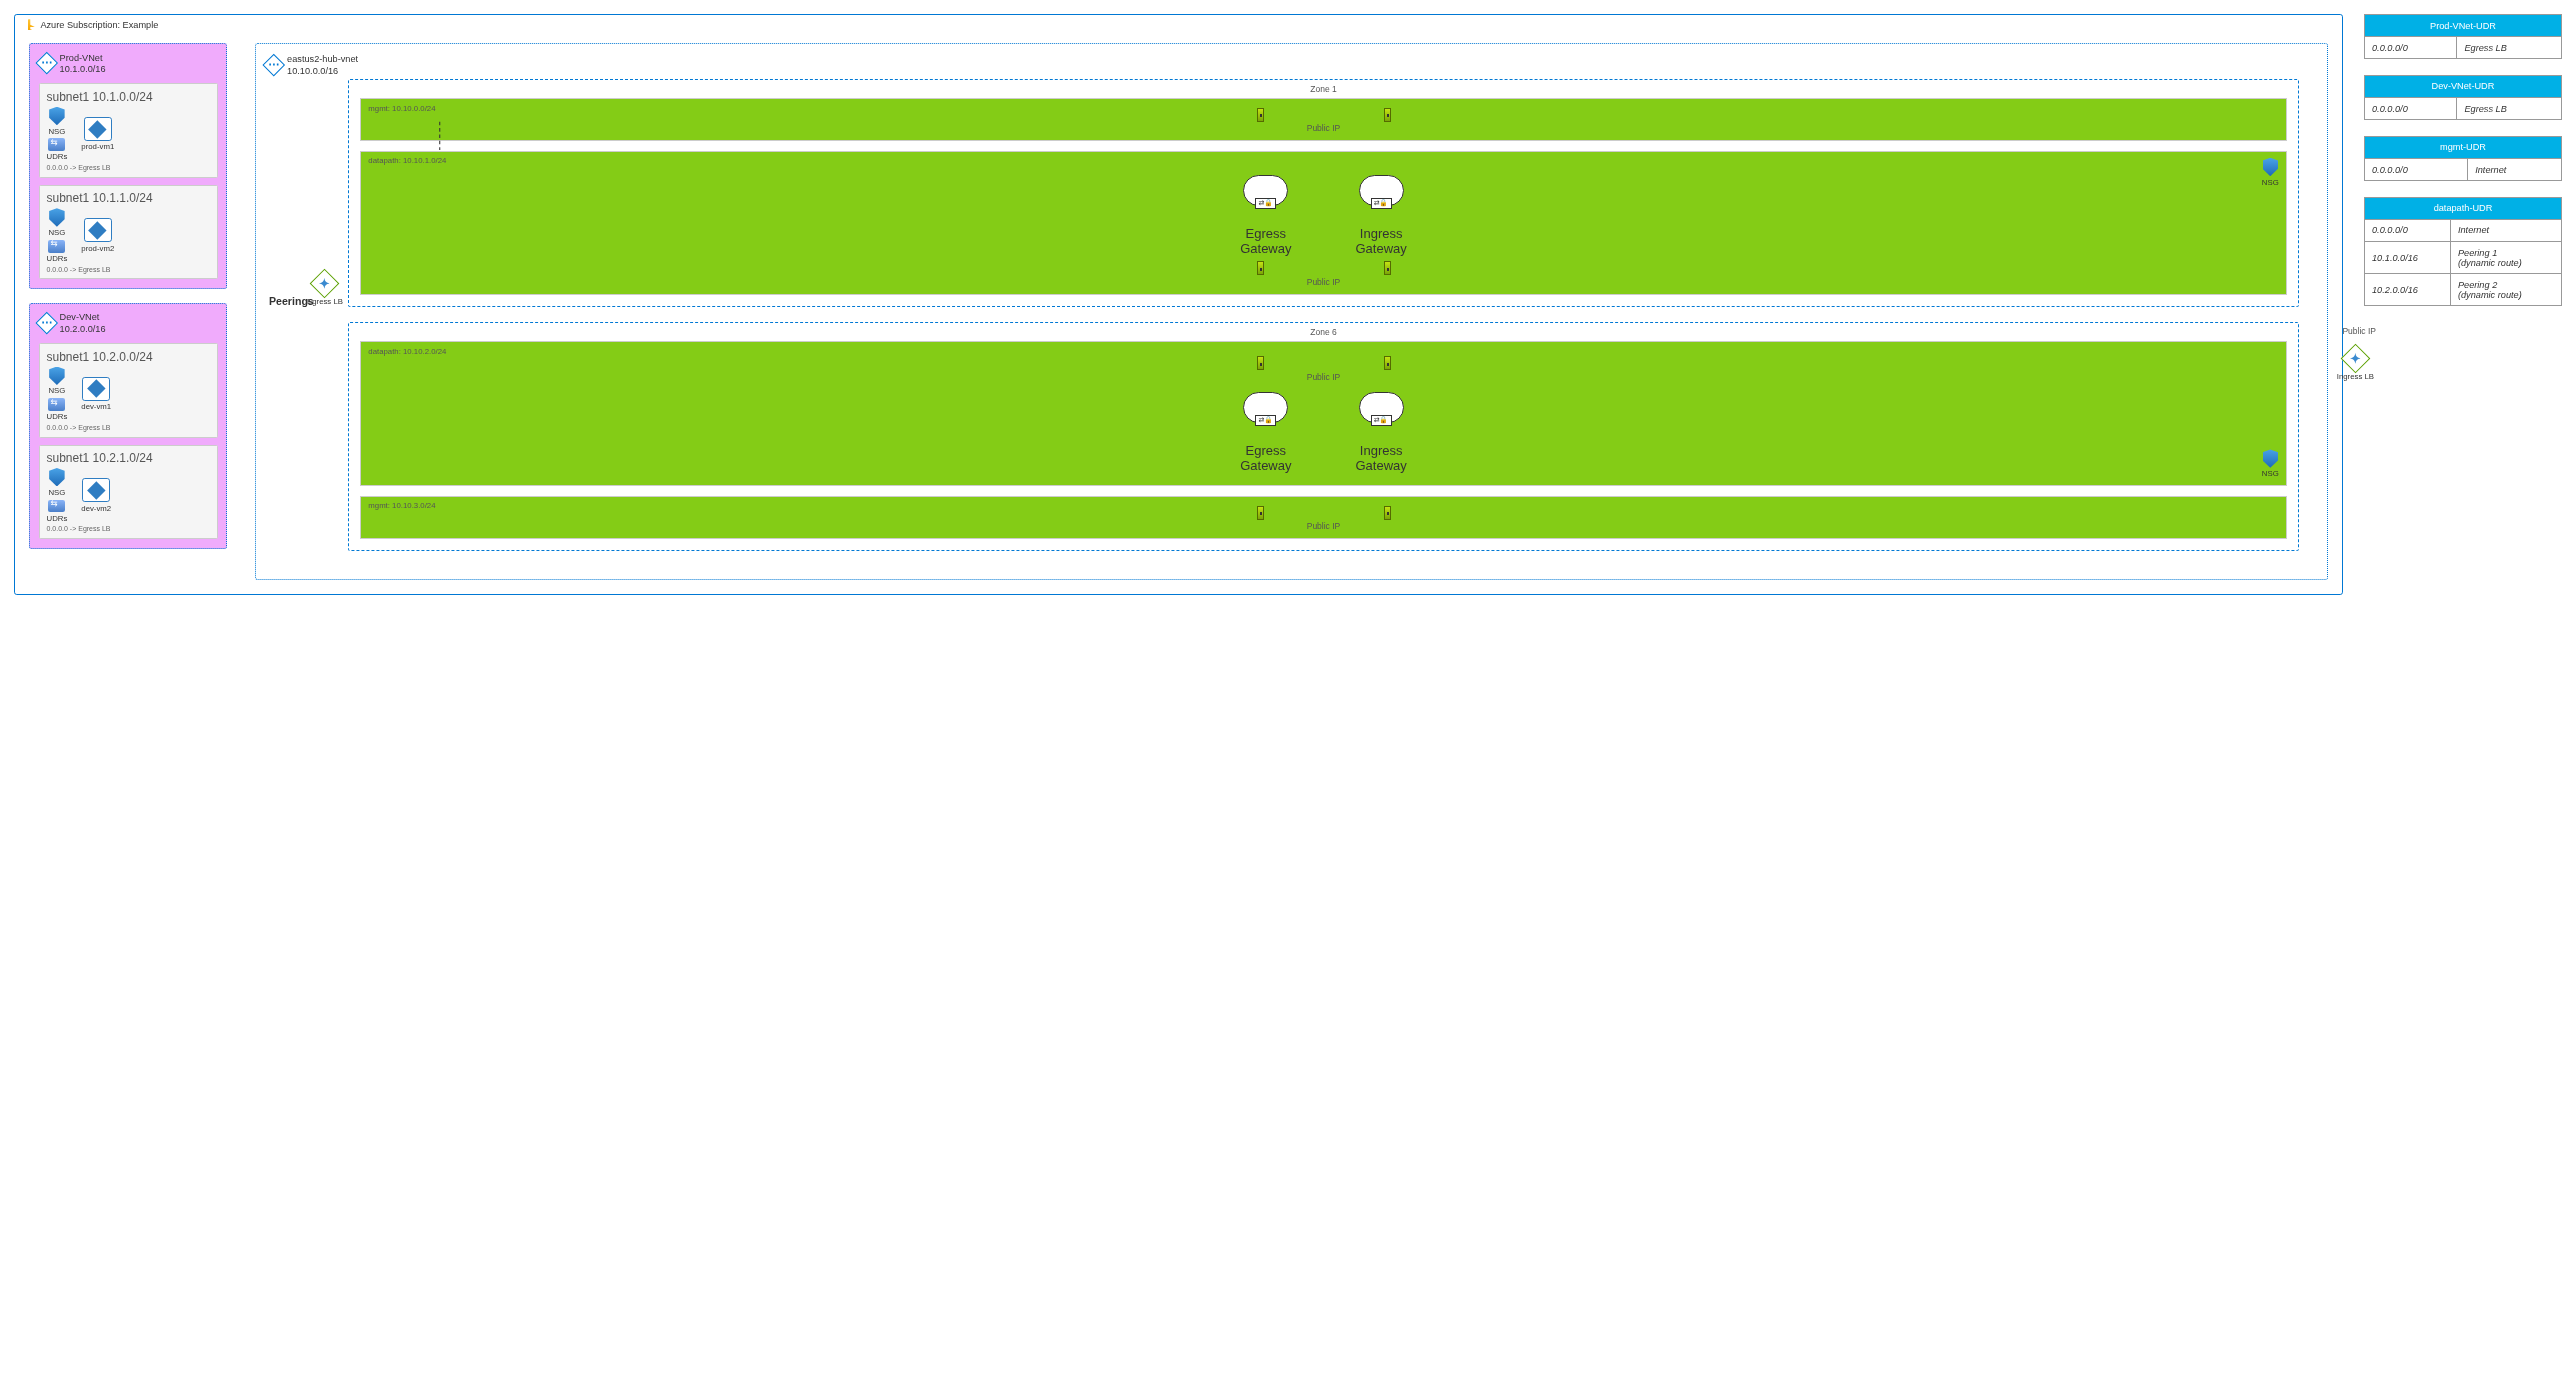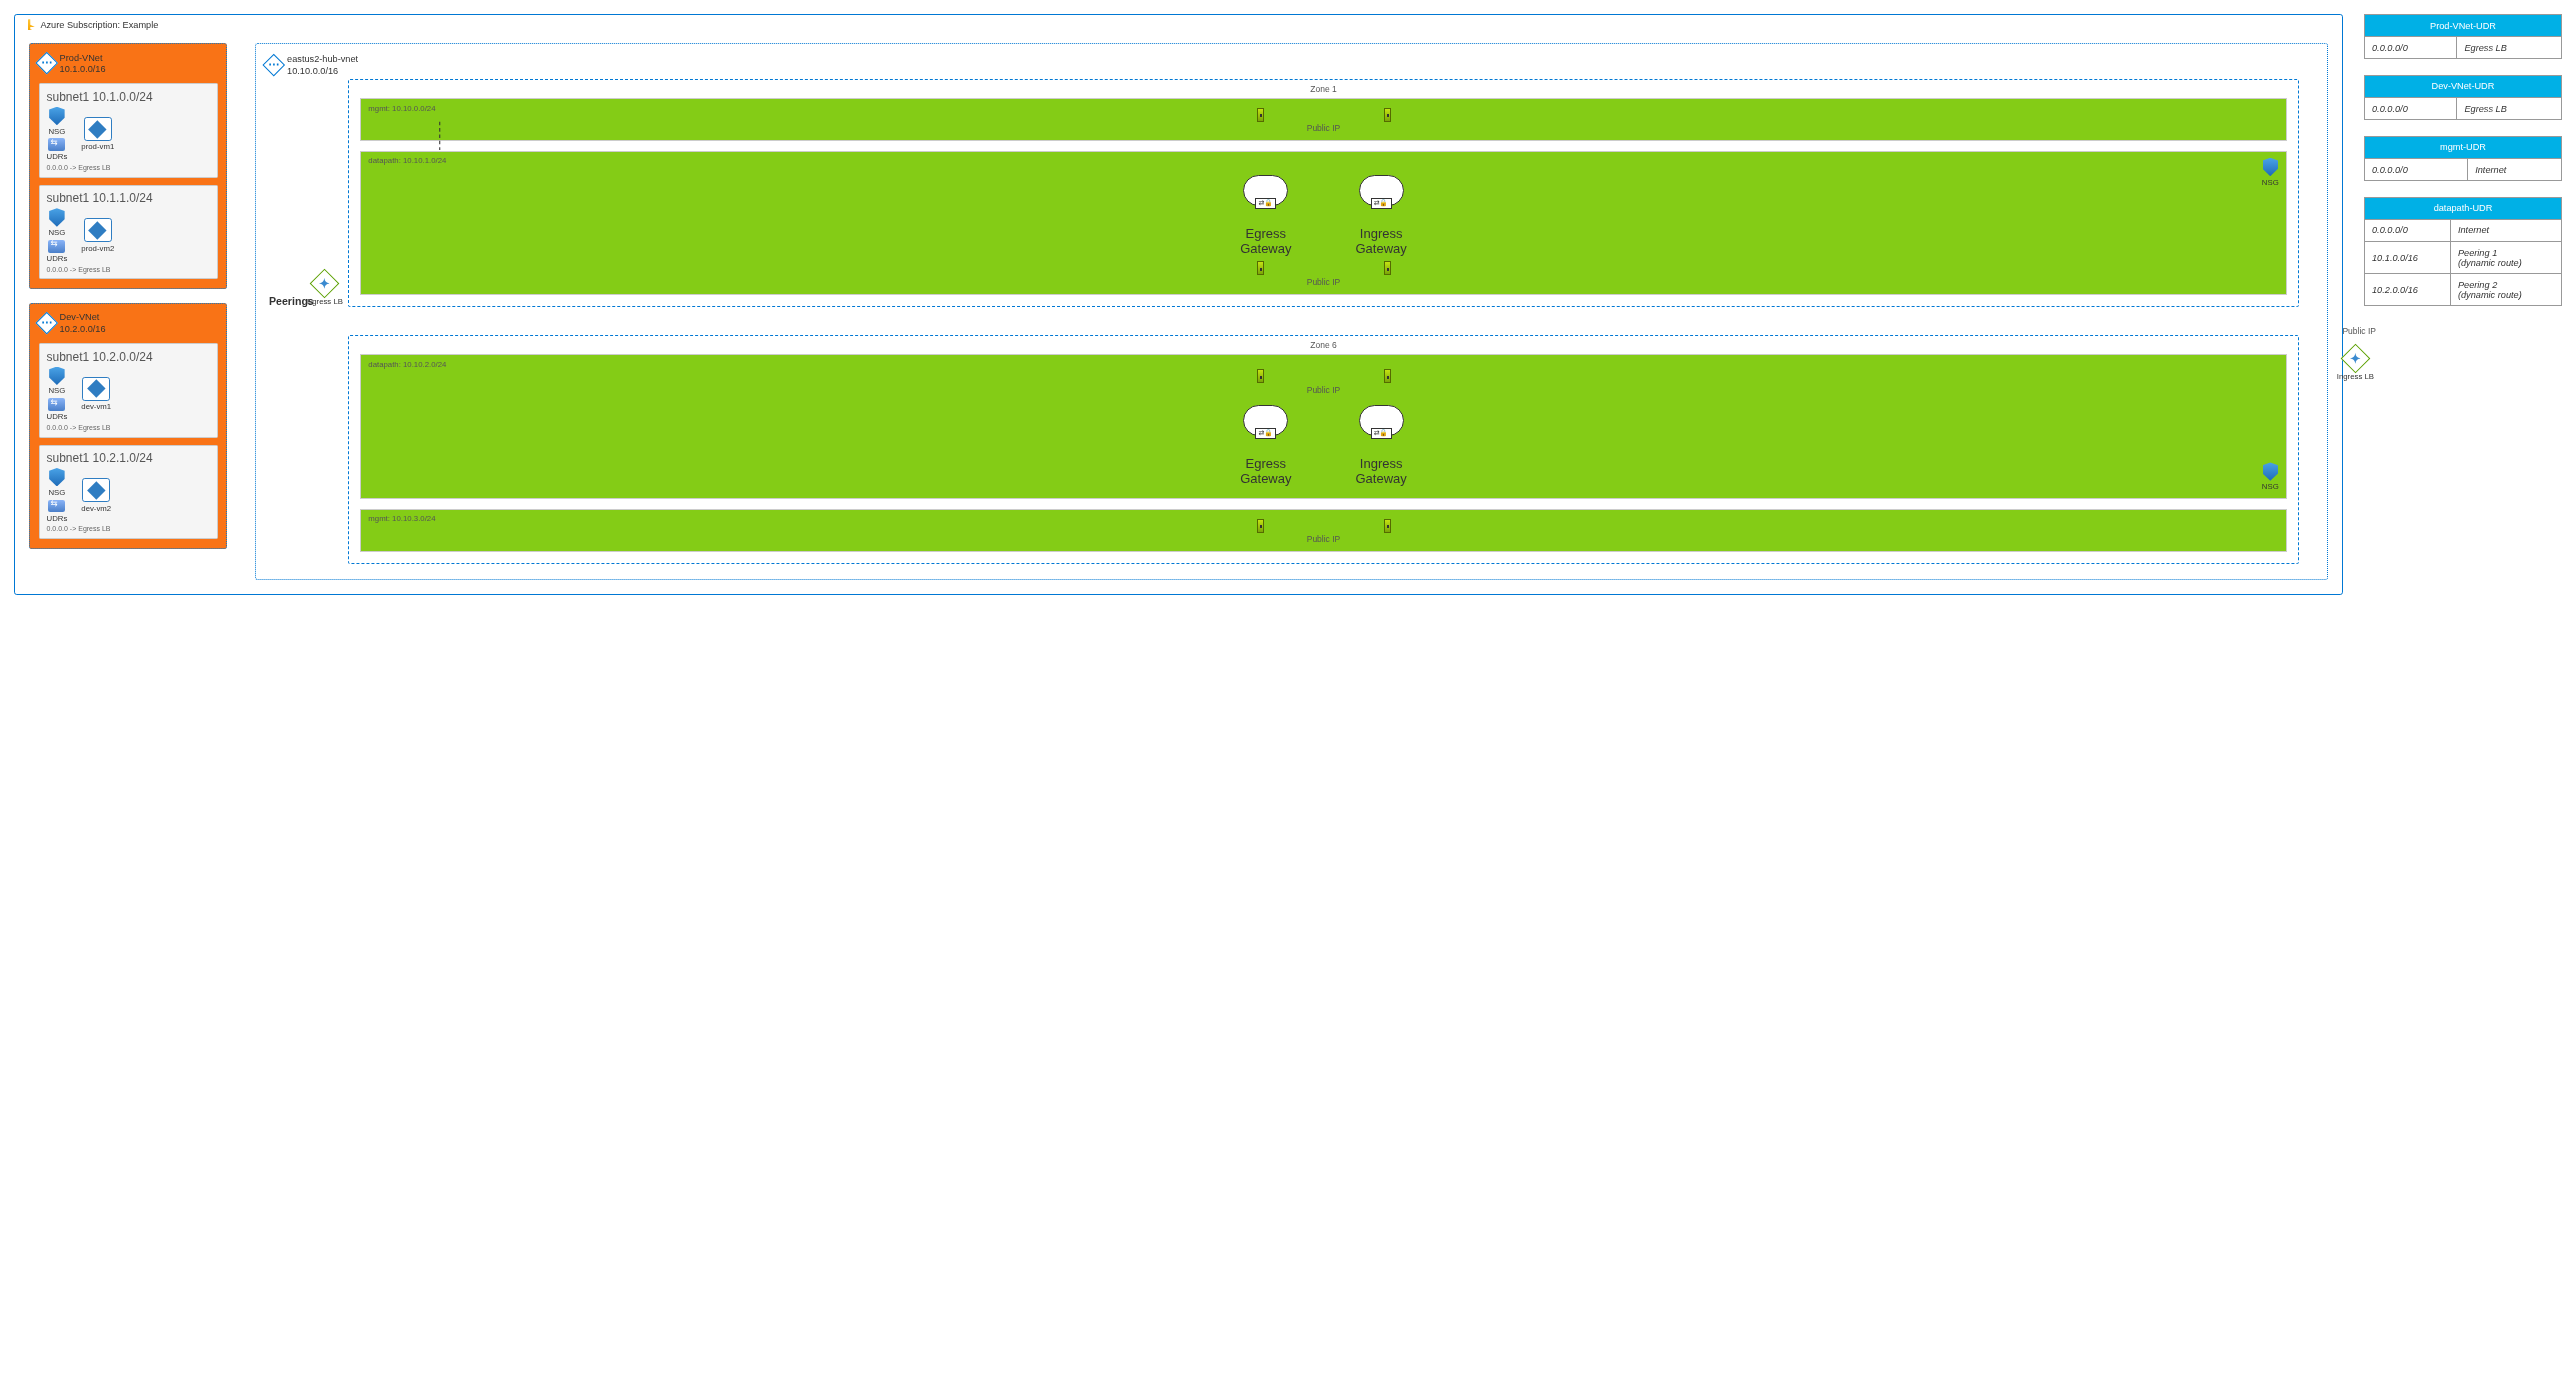--- a/index.html
+++ b/index.html
@@ -42,21 +42,21 @@
     display: grid;
     grid-template-columns: 198px 1fr;
     gap: 28px;
     position: relative;
   }
   .left-col { display:flex; flex-direction:column; gap:14px; }
   .vnet {
     border: 1.4px dotted #0078d4;
     border-radius: 2.8px;
     padding: 8.5px;
-    background:#f97316;
+    background:#f0abfc;
   }
   .vnet-hub {
     border: 1.4px dotted #0078d4;
     border-radius: 2.8px;
     padding: 10px 10px 10px 10px;
     position: relative;
     min-height: 537px;
   }
   .vnet-header { display:flex; gap:5.6px; align-items:flex-start; }
   .vnet-title { font-size:9.2px; font-weight:500; line-height:1.3; }
@@ -100,21 +100,21 @@
   .tiny{ font-size:7px; color:#666; margin-top:2.8px;}
   .peerings-label{
     position:absolute;
     left: 240px; top: 252px;
     font-weight:bold; font-size:10.6px;
   }
   
   .hub-inner{
     position:absolute;
     left:92px; right:28px; top:35px; bottom:14px;
-    display:flex; flex-direction:column; gap:28px;
+    display:flex; flex-direction:column; gap:15px;
   }
   .zone{
     border:1.4px dashed #0078d4; border-radius:2.1px;
     padding:18.4px 11.3px 11.3px 11.3px;
     position:relative;
     display:flex; flex-direction:column; gap:10px;
   }
   .zone-title{ position:absolute; top:4.2px; left:50%; transform:translateX(-50%); font-size:8.5px; color:#555;}
   .hub-subnet{
     background:#84cc16; border:0.7px solid #ccc; padding:7px 8.5px;

